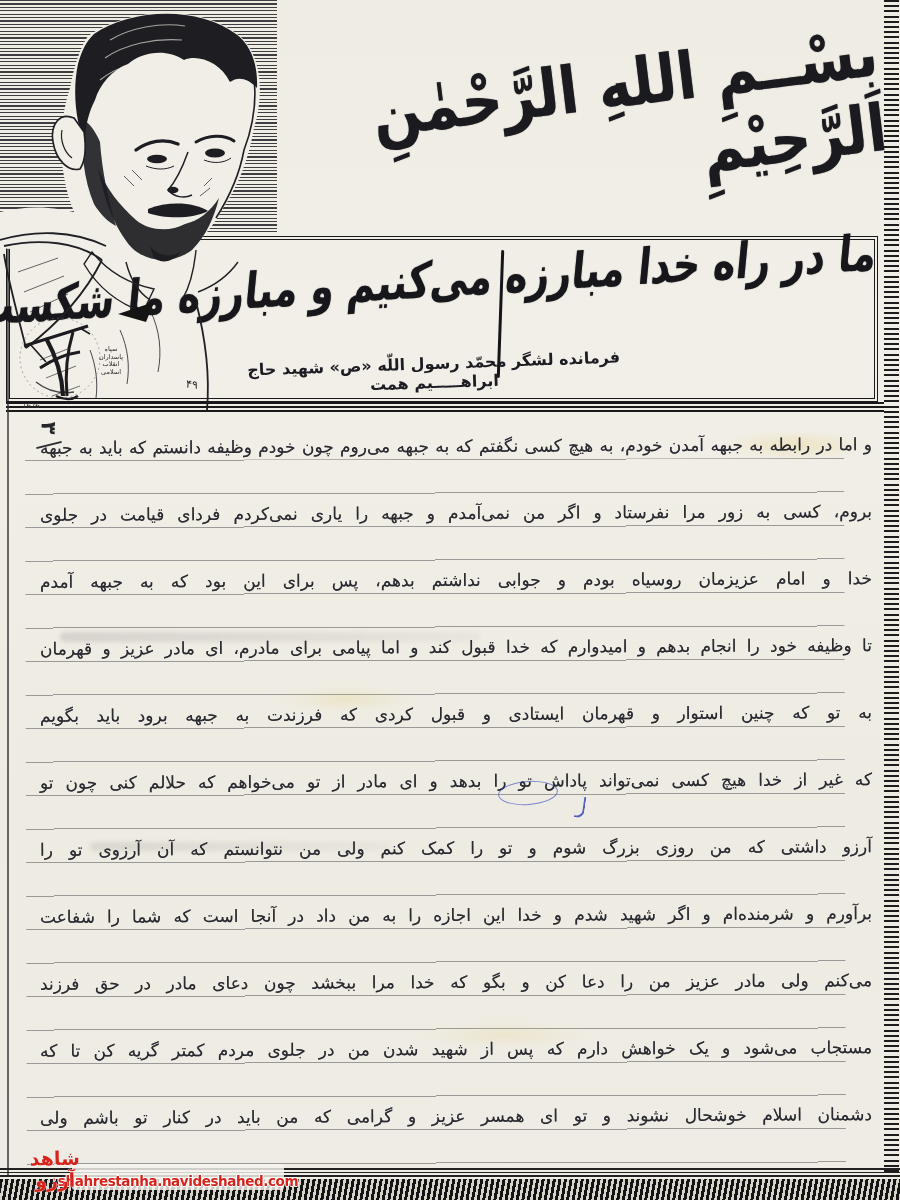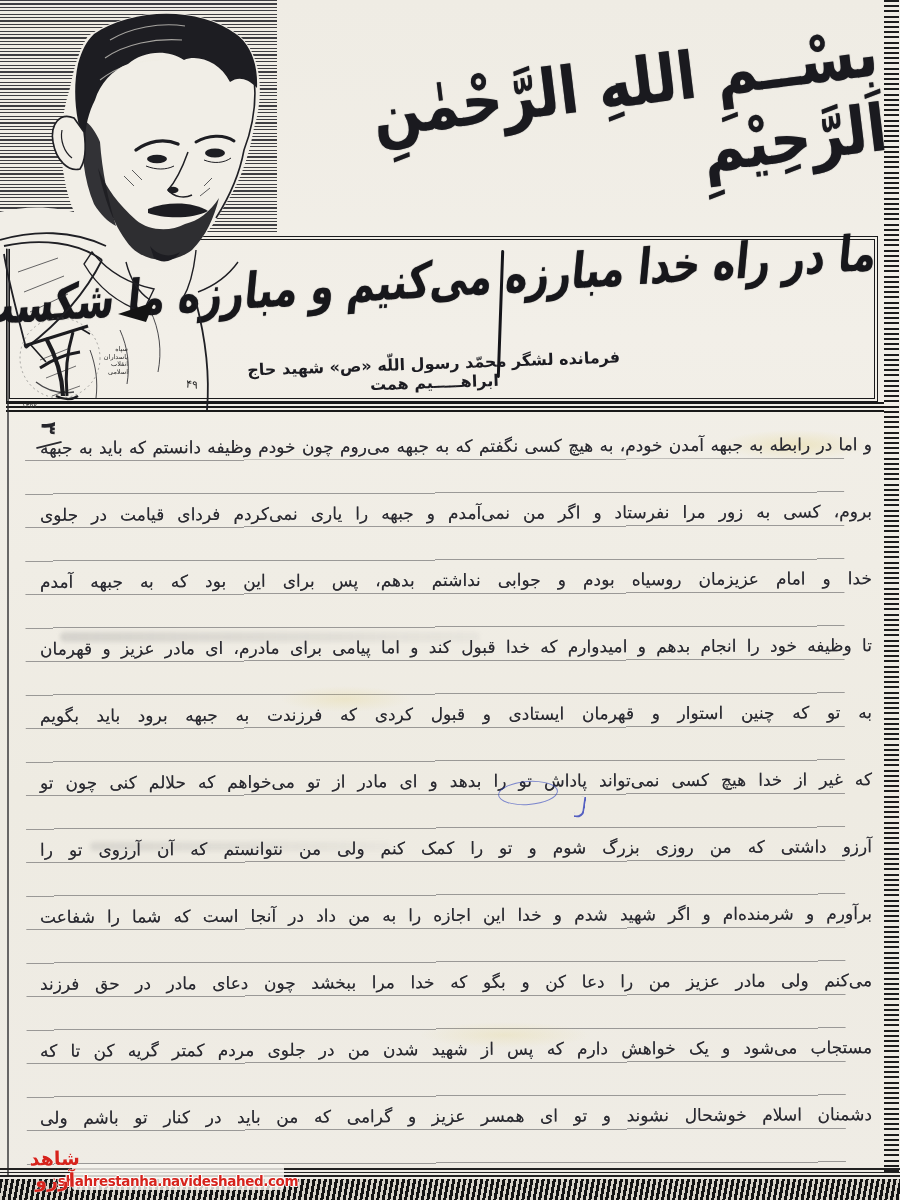--- a/index.html
+++ b/index.html
@@ -30,21 +30,21 @@
   .swash{position:absolute;left:499px;top:250px;width:3px;height:128px;background:#15151a;
     border-radius:2px;transform:rotate(2deg);z-index:3;}
   .attribution{position:absolute;left:208px;top:354px;width:452px;z-index:3;
     direction:rtl;text-align:center;font-size:16px;font-weight:bold;color:#1c1c22;
     transform:rotate(-2deg);}
   .sig-mark{position:absolute;left:186px;top:378px;z-index:4;font-size:11px;color:#222;
     transform:rotate(8deg);}
 
   .emblem{position:absolute;left:10px;top:306px;width:160px;height:104px;z-index:5;}
   .emblem-caption{position:absolute;left:94px;top:346px;width:34px;z-index:6;
-    direction:rtl;font-size:6.5px;line-height:7.5px;color:#2a2a2a;}
+    direction:rtl;font-size:6.5px;line-height:7.5px;color:#2a2a2a;text-align:center;}
   .emblem-year{position:absolute;left:22px;top:402px;z-index:6;font-size:7px;color:#333;}
 
   
   .left-edge{position:absolute;left:7px;top:240px;width:2px;height:936px;background:#2e2e30;opacity:.7;}
   .rules{position:absolute;left:26px;top:459px;width:819px;height:707px;z-index:1;
     background:repeating-linear-gradient(to bottom,rgba(70,70,74,.5) 0 1px,rgba(0,0,0,0) 1px 33.5px);
     transform:rotate(-.15deg);}
   .hl{position:absolute;left:40px;width:832px;height:27px;line-height:27px;z-index:2;
     direction:rtl;text-align:justify;text-align-last:justify;
     font-size:17px;color:#2a2a31;white-space:nowrap;
@@ -154,21 +154,21 @@
       <path d="M8,38 L72,18" stroke="#1c1c20" stroke-width="3.2" fill="none"></path>
       <path d="M64,20 L74,26 M14,36 L30,54" stroke="#1c1c20" stroke-width="1.6" fill="none"></path>
       <path d="M30,30 C40,48 46,66 47,88" stroke="#1c1c20" stroke-width="4.2" fill="none"></path>
       <path d="M57,24 C51,44 49,66 51,88" stroke="#1c1c20" stroke-width="3" fill="none"></path>
       <path d="M24,60 C36,52 50,46 64,44" stroke="#1c1c20" stroke-width="3" fill="none"></path>
       <path d="M40,88 C48,92 56,92 62,88" stroke="#1c1c20" stroke-width="2.4" fill="none"></path>
       <path d="M20,74 C30,82 44,86 58,84" stroke="#1c1c20" stroke-width="1.4" fill="none" opacity=".8"></path>
     </g>
   </svg>
   <div class="emblem-caption">سپاه پاسداران انقلاب اسلامی</div>
-  <div class="emblem-year">۱۳۵۷</div>
+  <div class="emblem-year">1676</div>
 
   <div class="left-edge"></div>
   <div class="rules"></div>
 
   <div class="tint t1"></div>
   <div class="tint t2"></div>
   <div class="tint t3"></div>
   <div class="smudge s1"></div>
   <div class="smudge s2"></div>
 

